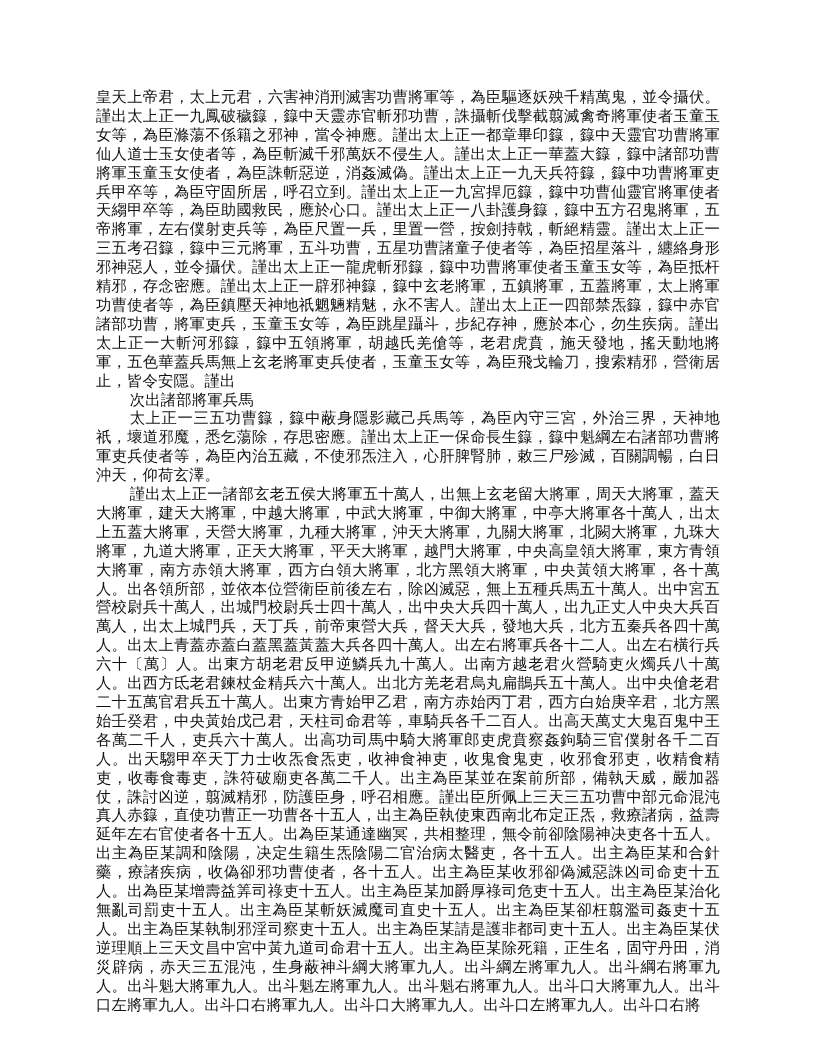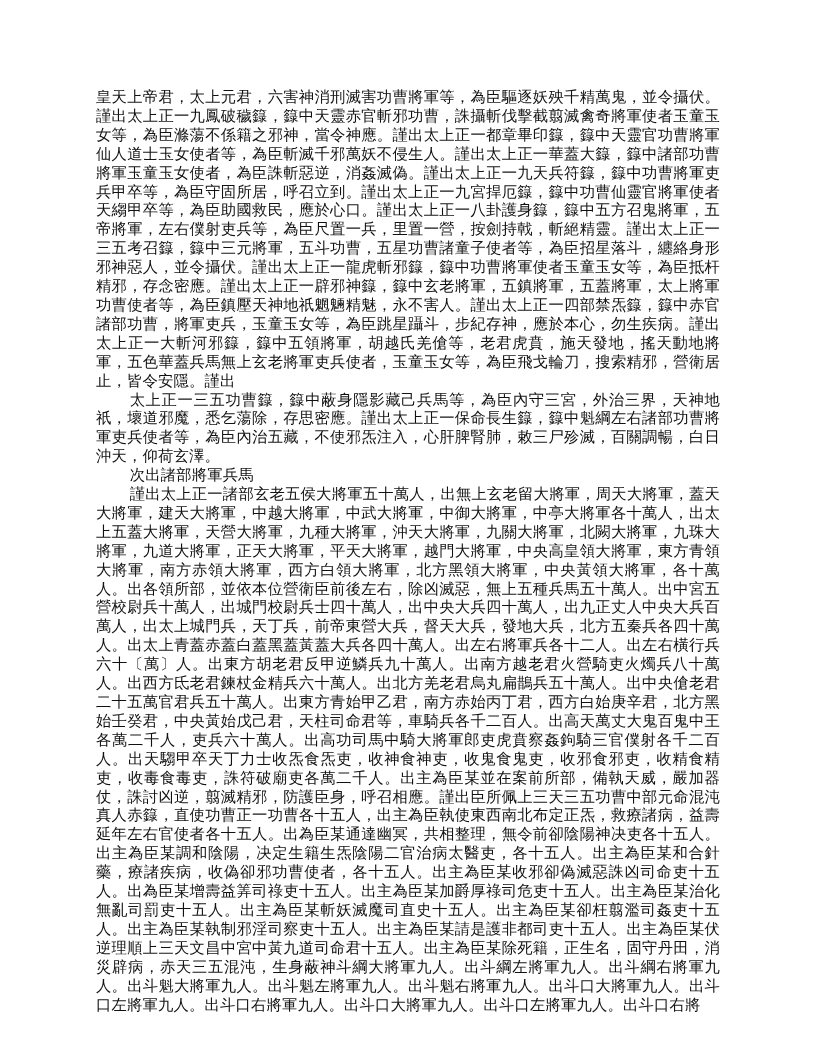--- a/index.html
+++ b/index.html
@@ -34,17 +34,17 @@
   .textblock p.indent {
     text-indent: 2.2em;
   }
 </style>
 </head>
 <body>
 
 <div class="page">
   <div class="textblock">
     <p>皇天上帝君，太上元君，六害神消刑滅害功曹將軍等，為臣驅逐妖殃千精萬鬼，並令攝伏。謹出太上正一九鳳破穢籙，籙中天靈赤官斬邪功曹，誅攝斬伐擊截翦滅禽奇將軍使者玉童玉女等，為臣滌蕩不係籍之邪神，當令神應。謹出太上正一都章畢印籙，籙中天靈官功曹將軍仙人道士玉女使者等，為臣斬滅千邪萬妖不侵生人。謹出太上正一華蓋大籙，籙中諸部功曹將軍玉童玉女使者，為臣誅斬惡逆，消姦滅偽。謹出太上正一九天兵符籙，籙中功曹將軍吏兵甲卒等，為臣守固所居，呼召立到。謹出太上正一九宮捍厄籙，籙中功曹仙靈官將軍使者天縐甲卒等，為臣助國救民，應於心口。謹出太上正一八卦護身籙，籙中五方召鬼將軍，五帝將軍，左右僕射吏兵等，為臣尺置一兵，里置一營，按劍持戟，斬絕精靈。謹出太上正一三五考召籙，籙中三元將軍，五斗功曹，五星功曹諸童子使者等，為臣招星落斗，纏絡身形邪神惡人，並令攝伏。謹出太上正一龍虎斬邪籙，籙中功曹將軍使者玉童玉女等，為臣抵杆精邪，存念密應。謹出太上正一辟邪神籙，籙中玄老將軍，五鎮將軍，五蓋將軍，太上將軍功曹使者等，為臣鎮壓天神地祇魍魎精魅，永不害人。謹出太上正一四部禁炁籙，籙中赤官諸部功曹，將軍吏兵，玉童玉女等，為臣跳星躡斗，步紀存神，應於本心，勿生疾病。謹出太上正一大斬河邪籙，籙中五領將軍，胡越氏羌傖等，老君虎賁，施天發地，搖天動地將軍，五色華蓋兵馬無上玄老將軍吏兵使者，玉童玉女等，為臣飛戈輪刀，搜索精邪，營衛居止，皆令安隱。謹出</p>
+    <p class="indent">次出諸部將軍兵馬</p>
     <p class="indent">太上正一三五功曹籙，籙中蔽身隱影藏己兵馬等，為臣內守三宮，外治三界，天神地祇，壞道邪魔，悉乞蕩除，存思密應。謹出太上正一保命長生籙，籙中魁綱左右諸部功曹將軍吏兵使者等，為臣內治五藏，不使邪炁注入，心肝脾腎肺，敕三尸殄滅，百關調暢，白日沖天，仰荷玄澤。</p>
-    <p class="indent">次出諸部將軍兵馬</p>
     <p class="indent">謹出太上正一諸部玄老五侯大將軍五十萬人，出無上玄老留大將軍，周天大將軍，蓋天大將軍，建天大將軍，中越大將軍，中武大將軍，中御大將軍，中亭大將軍各十萬人，出太上五蓋大將軍，天營大將軍，九種大將軍，沖天大將軍，九關大將軍，北闕大將軍，九珠大將軍，九道大將軍，正天大將軍，平天大將軍，越門大將軍，中央高皇領大將軍，東方青領大將軍，南方赤領大將軍，西方白領大將軍，北方黑領大將軍，中央黃領大將軍，各十萬人。出各領所部，並依本位營衛臣前後左右，除凶滅惡，無上五種兵馬五十萬人。出中宮五營校尉兵十萬人，出城門校尉兵士四十萬人，出中央大兵四十萬人，出九正丈人中央大兵百萬人，出太上城門兵，天丁兵，前帝東營大兵，督天大兵，發地大兵，北方五秦兵各四十萬人。出太上青蓋赤蓋白蓋黑蓋黃蓋大兵各四十萬人。出左右將軍兵各十二人。出左右橫行兵六十〔萬〕人。出東方胡老君反甲逆鱗兵九十萬人。出南方越老君火營騎吏火燭兵八十萬人。出西方氐老君鍊杖金精兵六十萬人。出北方羌老君烏丸扁鵲兵五十萬人。出中央傖老君二十五萬官君兵五十萬人。出東方青始甲乙君，南方赤始丙丁君，西方白始庚辛君，北方黑始壬癸君，中央黃始戊己君，天柱司命君等，車騎兵各千二百人。出高天萬丈大鬼百鬼中王各萬二千人，吏兵六十萬人。出高功司馬中騎大將軍郎吏虎賁察姦鉤騎三官僕射各千二百人。出天騶甲卒天丁力士收炁食炁吏，收神食神吏，收鬼食鬼吏，收邪食邪吏，收精食精吏，收毒食毒吏，誅符破廟吏各萬二千人。出主為臣某並在案前所部，備執天威，嚴加器仗，誅討凶逆，翦滅精邪，防護臣身，呼召相應。謹出臣所佩上三天三五功曹中部元命混沌真人赤籙，直使功曹正一功曹各十五人，出主為臣執使東西南北布定正炁，救療諸病，益壽延年左右官使者各十五人。出為臣某通達幽冥，共相整理，無令前卻陰陽神决吏各十五人。出主為臣某調和陰陽，决定生籍生炁陰陽二官治病太醫吏，各十五人。出主為臣某和合針藥，療諸疾病，收偽卻邪功曹使者，各十五人。出主為臣某收邪卻偽滅惡誅凶司命吏十五人。出為臣某增壽益筭司祿吏十五人。出主為臣某加爵厚祿司危吏十五人。出主為臣某治化無亂司罰吏十五人。出主為臣某斬妖滅魔司直史十五人。出主為臣某卻枉翦濫司姦吏十五人。出主為臣某執制邪淫司察吏十五人。出主為臣某請是護非都司吏十五人。出主為臣某伏逆理順上三天文昌中宮中黃九道司命君十五人。出主為臣某除死籍，正生名，固守丹田，消災辟病，赤天三五混沌，生身蔽神斗綱大將軍九人。出斗綱左將軍九人。出斗綱右將軍九人。出斗魁大將軍九人。出斗魁左將軍九人。出斗魁右將軍九人。出斗口大將軍九人。出斗口左將軍九人。出斗口右將軍九人。出斗口大將軍九人。出斗口左將軍九人。出斗口右將</p>
   </div>
 </div>
 
 </body></html>

